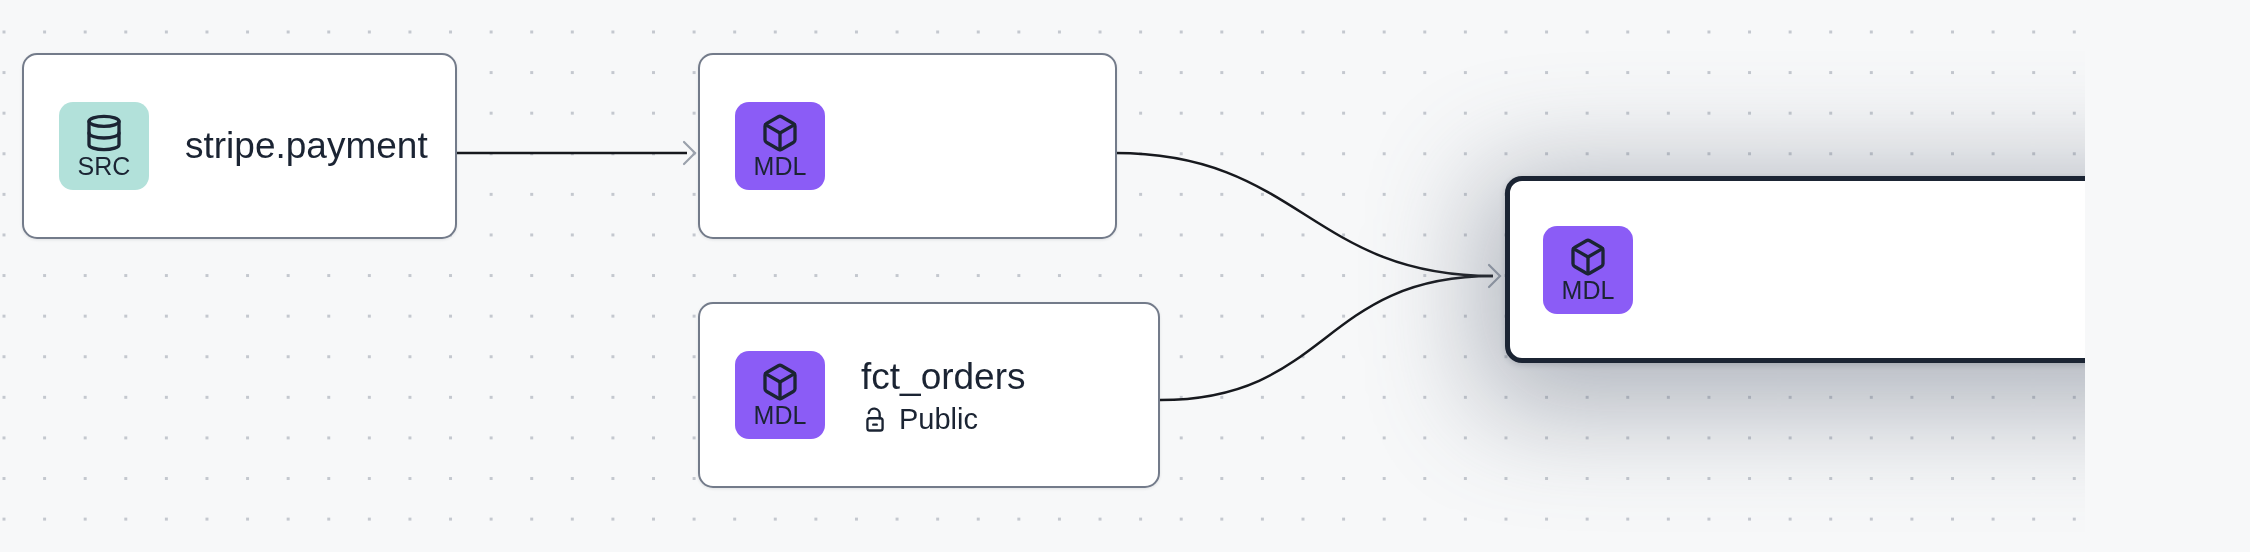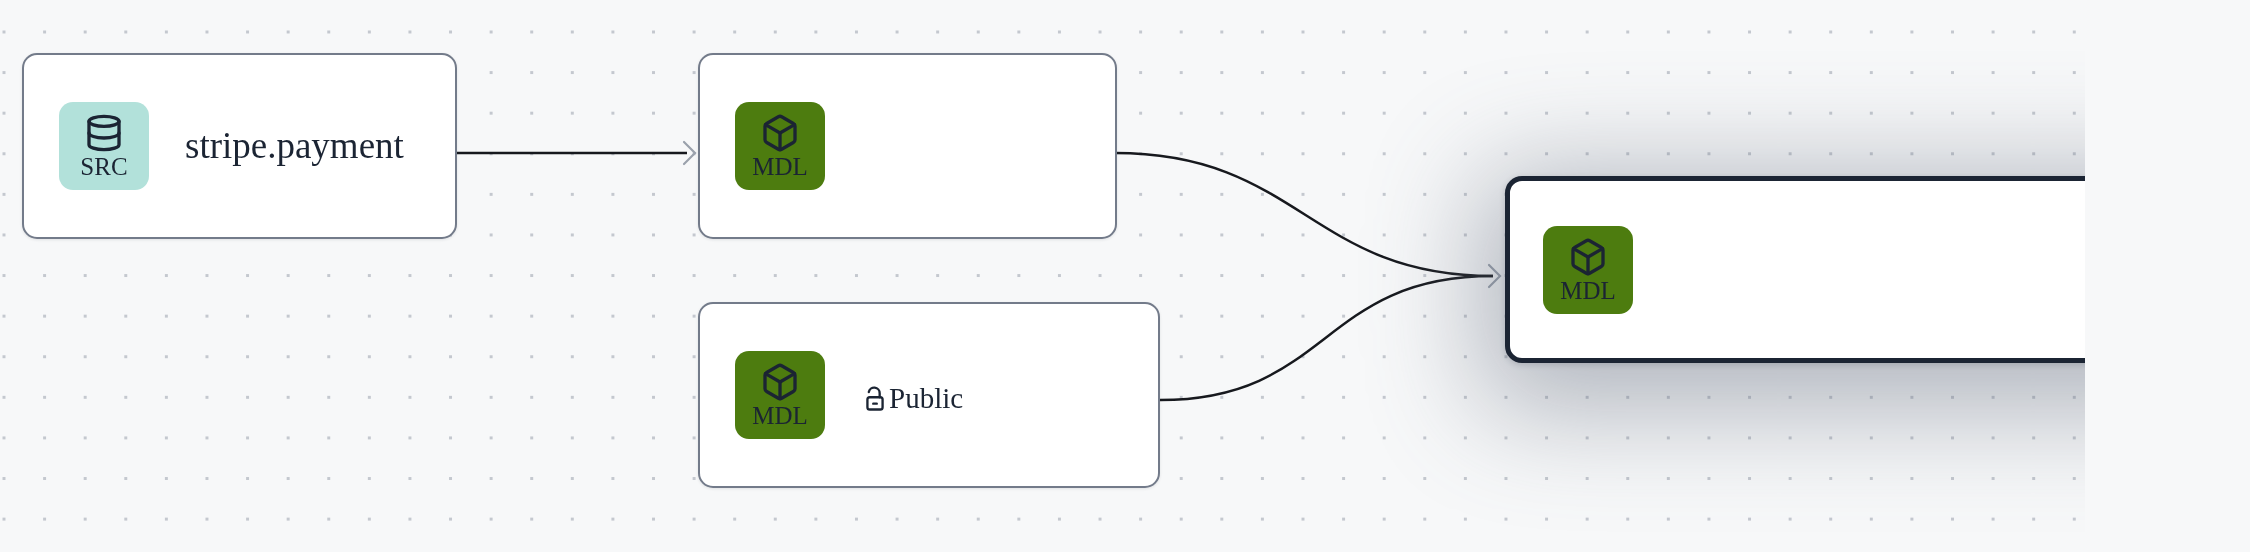--- a/index.html
+++ b/index.html
@@ -4,21 +4,21 @@
 <style>
   html,body{margin:0;padding:0;background:#f7f8f9;}
   .canvas{
     position:relative;
     width:2085px;height:552px;
     overflow:hidden;
     background:#f7f8f9;
     background-image:radial-gradient(circle,#c4c8cf 1.7px,transparent 1.9px);
     background-size:40.6px 40.6px;
     background-position:-16.3px 11.7px;
-    font-family:Liberation Serif, serif;
+    font-family:Liberation Sans, sans-serif;
   }
   .edges{position:absolute;left:0;top:0;width:2250px;height:552px;z-index:1;}
   .edge{fill:none;stroke:#17191e;stroke-width:2.5;}
   .arrow{fill:none;stroke:#9aa1ac;stroke-width:2.2;stroke-linecap:round;stroke-linejoin:miter;}
   .node{
     position:absolute;z-index:2;
     display:flex;align-items:center;gap:36px;
     background:#ffffff;
     border:2px solid #737b8a;border-radius:15px;
     padding:0 28px 0 35px;box-sizing:border-box;
@@ -29,26 +29,26 @@
   .n2{left:698px;top:53px;width:419px;height:186px;}
   .n3{left:698px;top:302px;width:462px;height:186px;}
   .n4{left:1505px;top:176px;width:710px;height:187px;
       border:5px solid #1b2433;border-radius:17px;padding-left:33px;
       box-shadow:0 22px 110px 26px rgba(93,102,120,.45),0 2px 6px rgba(20,25,40,.18);}
   .badge{
     width:90px;height:88px;border-radius:14px;flex:0 0 auto;
     display:flex;flex-direction:column;align-items:center;justify-content:center;
   }
   .badge.teal{background:#b2e1da;}
-  .badge.blue{background:#4d7c0f;}
+  .badge.blue{background:#8b5cf6;}
   .badge svg{width:40px;height:40px;display:block;}
   .blabel{font-size:25px;font-weight:500;color:#1b2433;margin-top:1px;line-height:1;}
   .tcol{display:flex;flex-direction:column;justify-content:center;min-width:0;}
   .title{font-size:37px;font-weight:500;color:#1b2433;white-space:nowrap;line-height:1.15;}
-  .subtitle{display:flex;align-items:center;font-size:29px;font-weight:400;color:#1b2433;margin-top:7px;line-height:1;}
+  .subtitle{display:flex;align-items:center;gap:10px;font-size:29px;font-weight:400;color:#1b2433;margin-top:7px;line-height:1;}
   .subtitle svg{width:28px;height:28px;display:block;}
 </style>
 </head>
 <body>
 
 <div class="canvas">
 
   <svg class="edges" viewBox="0 0 2250 552">
     <path class="edge" d="M457 153 H687"></path>
     <path class="edge" d="M1115 153 C1300 153 1310 276 1493 276"></path>
@@ -85,20 +85,21 @@
   <div class="node n3">
     <div class="badge blue">
       <svg viewBox="0 0 24 24" fill="none" stroke="#1b2433" stroke-width="2" stroke-linecap="round" stroke-linejoin="round">
         <path d="M21 8a2 2 0 0 0-1-1.73l-7-4a2 2 0 0 0-2 0l-7 4A2 2 0 0 0 3 8v8a2 2 0 0 0 1 1.73l7 4a2 2 0 0 0 2 0l7-4A2 2 0 0 0 21 16Z"></path>
         <path d="m3.3 7 8.7 5 8.7-5"></path>
         <path d="M12 22V12"></path>
       </svg>
       <div class="blabel">MDL</div>
     </div>
     <div class="tcol">
+      <div class="title">fct_orders</div>
       <div class="subtitle">
         <svg viewBox="0 0 24 24" fill="none" stroke="#1b2433" stroke-width="2" stroke-linecap="round" stroke-linejoin="round">
           <rect x="5.5" y="10.5" width="13" height="10.5" rx="2"></rect>
           <path d="M16 10.5 V7 a4.7 4.7 0 0 0 -9.3 -1"></path>
           <path d="M10.5 16 h3"></path>
         </svg>
         <span>Public</span>
       </div>
     </div>
   </div>

